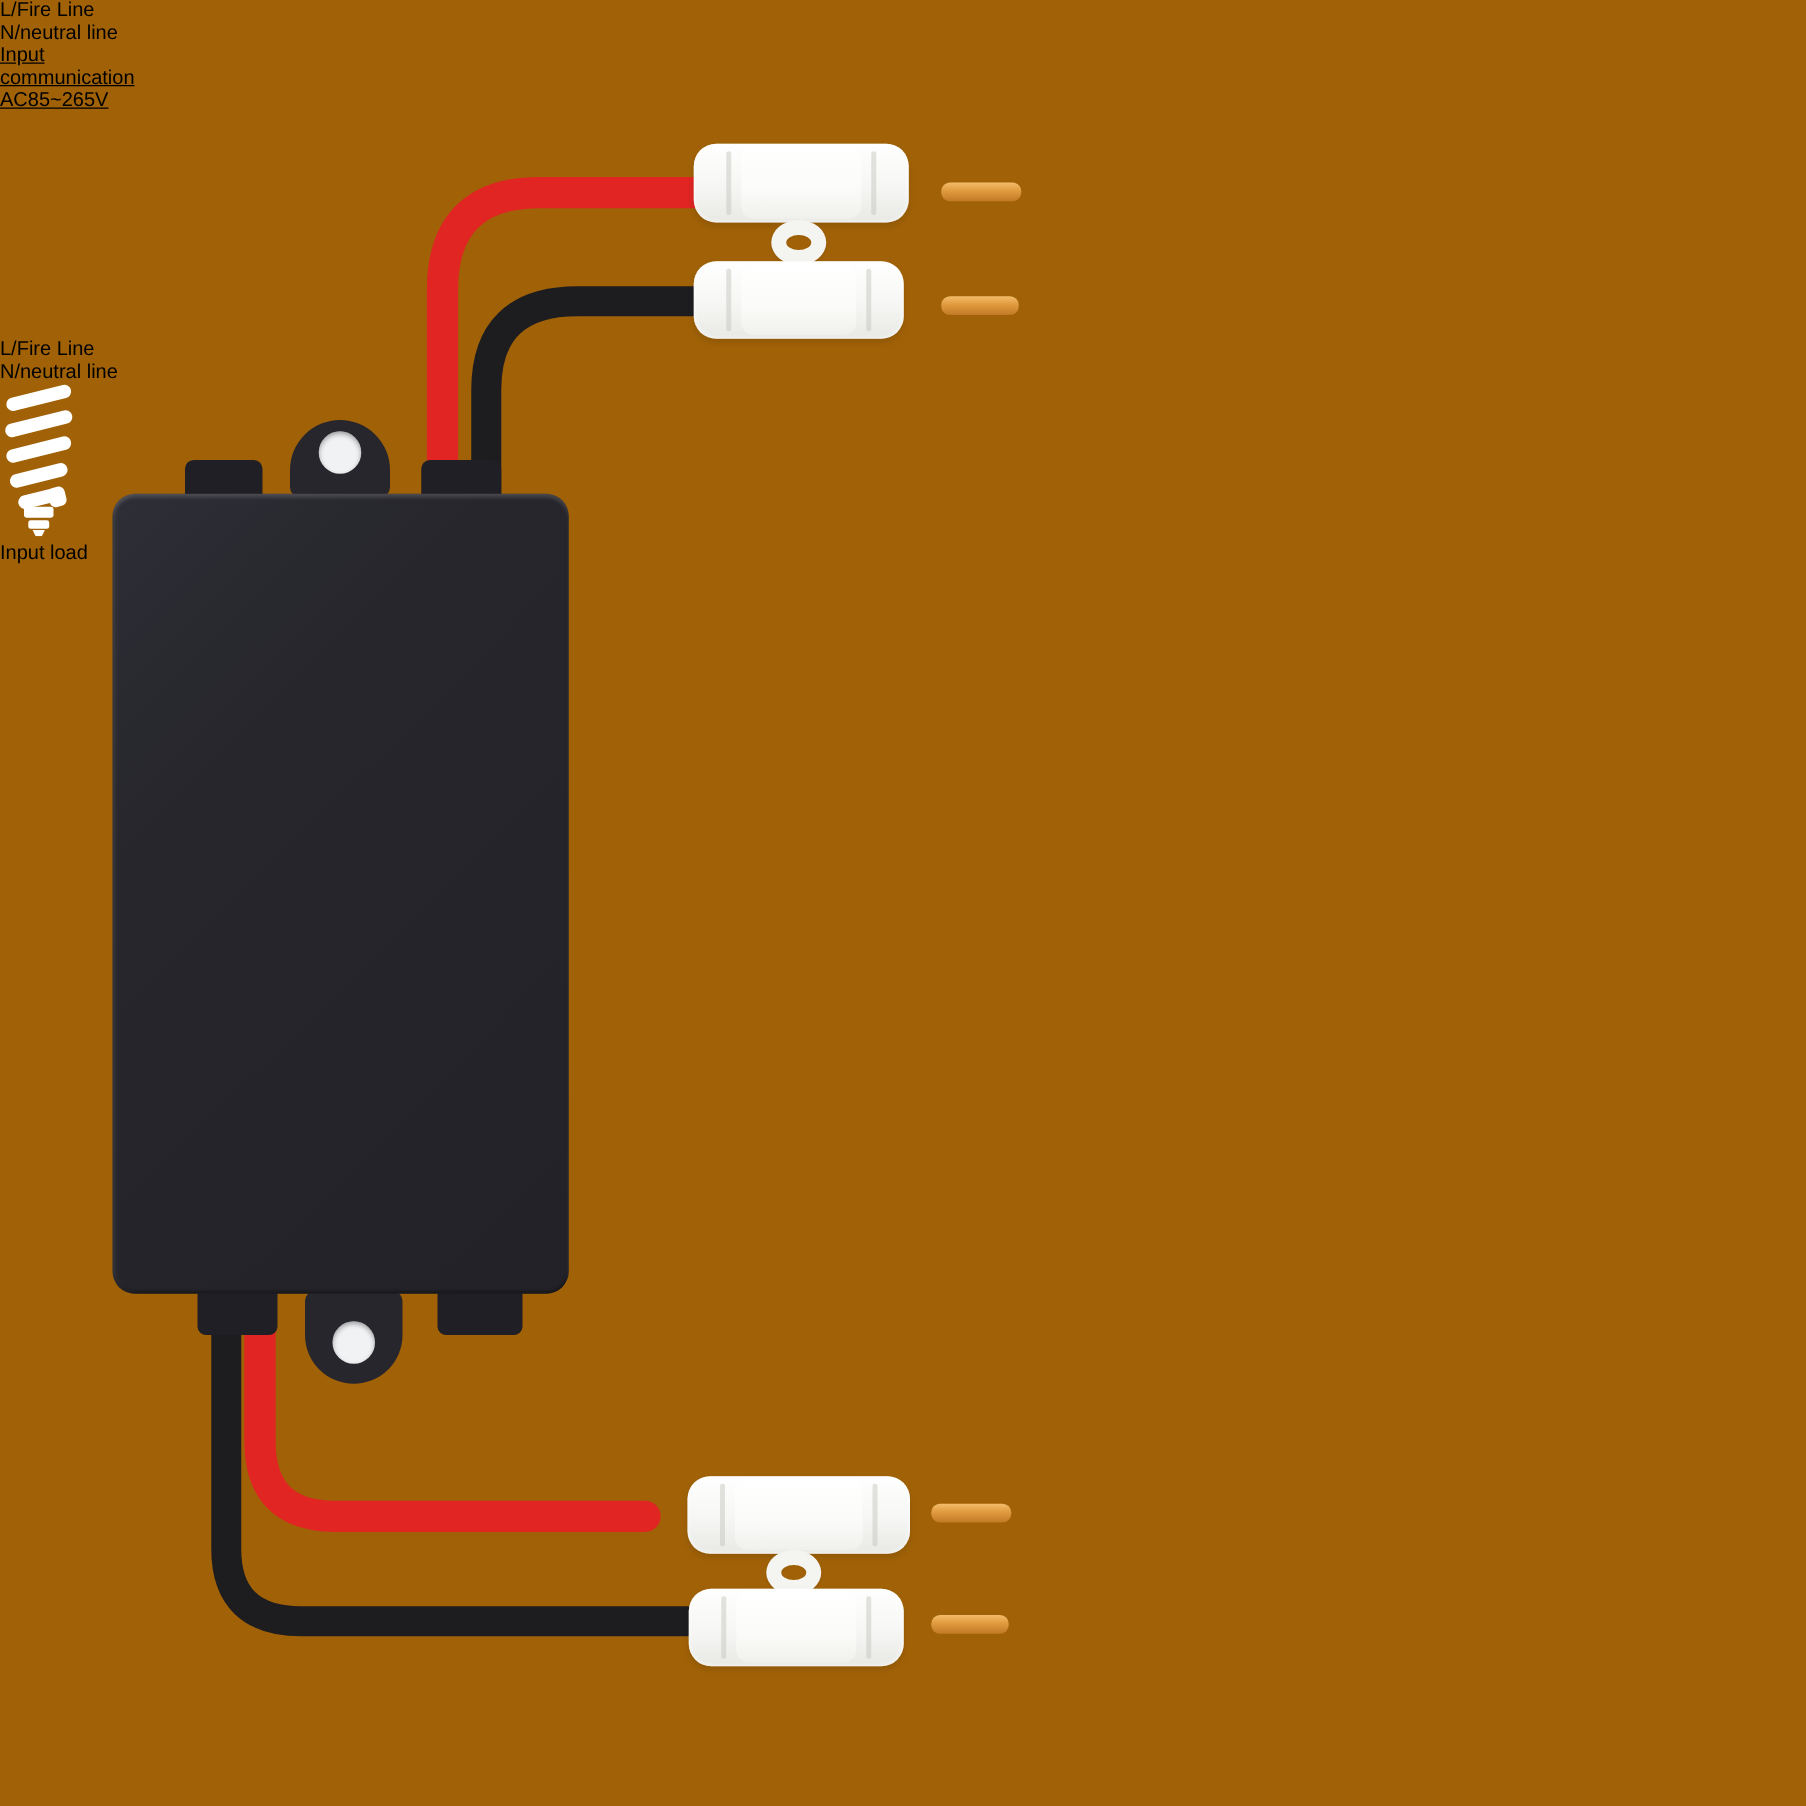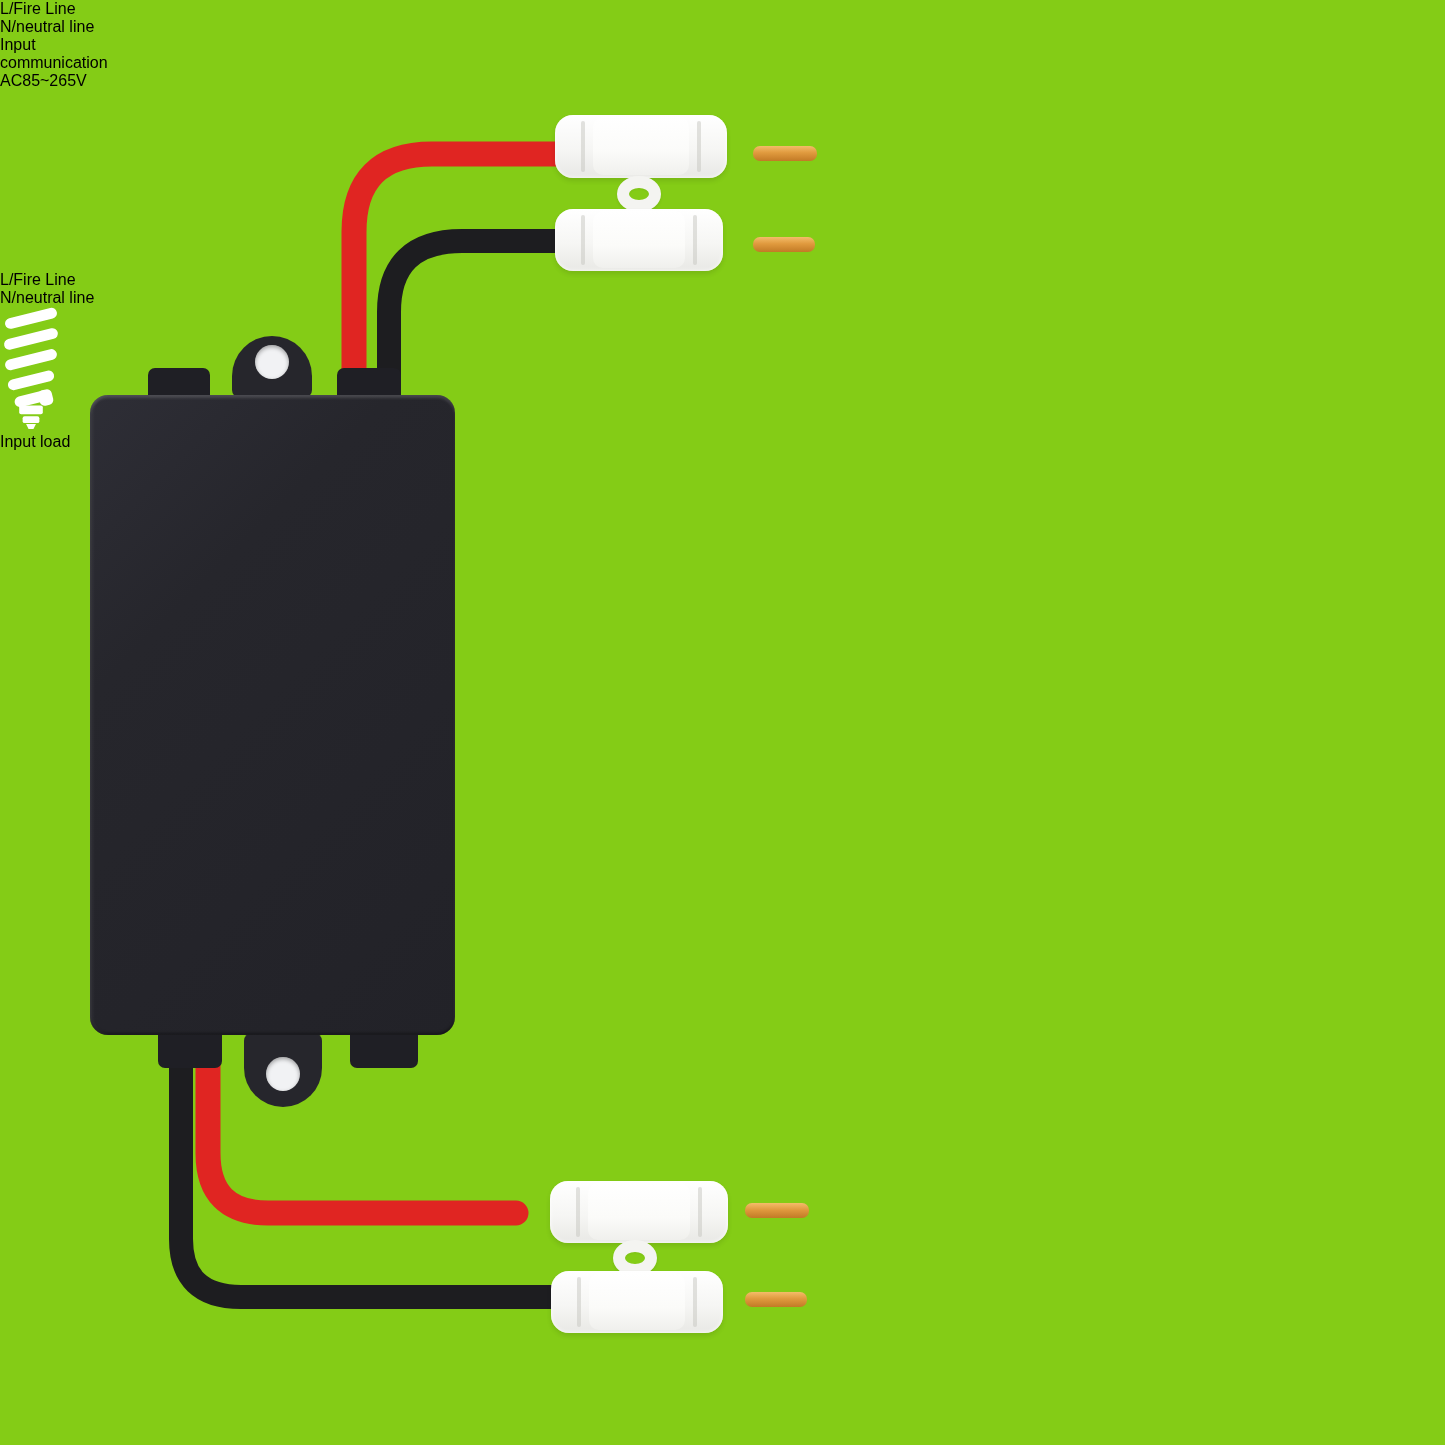--- a/index.html
+++ b/index.html
@@ -1,17 +1,17 @@
 <!DOCTYPE html>
 <html><head>
 <meta charset="utf-8">
 <style>
   html,body{margin:0;padding:0;}
   body{background:#e6e7e9;font-family:"Liberation Sans","DejaVu Sans",sans-serif;}
-  .canvas{position:relative;width:1445px;height:1445px;background:#84cc16;overflow:hidden;margin:0 auto;}
+  .canvas{position:relative;width:1445px;height:1445px;background:#a16207;overflow:hidden;margin:0 auto;}
   .abs{position:absolute;}
   svg.wires{position:absolute;left:0;top:0;width:1445px;height:1445px;}
 
   
   .device-body{position:absolute;left:90px;top:395px;width:365px;height:640px;border-radius:18px;
     background:linear-gradient(135deg,#2e2e36 0%,#26262c 30%,#222228 100%);
     box-shadow:inset 0 3px 3px rgba(255,255,255,.14), inset 3px 0 3px rgba(255,255,255,.06), inset 0 -2px 3px rgba(0,0,0,.4);}
   .tab{position:absolute;background:#1f1f25;}
   .tab.top{border-radius:7px 7px 0 0;}
   .tab.bottom{border-radius:0 0 7px 7px;}
@@ -106,21 +106,21 @@
   <div class="lbl fire" style="left:815px;top:85px;width:250px;">L/Fire Line</div>
 
   <div class="arrows" style="left:872px;top:179px;">
     <span class="tri left" style="color:#d54343;"></span>
     <span class="tri left" style="color:#d85050;"></span>
     <span class="tri left" style="color:#eda4a3;"></span>
   </div>
 
   <div class="lbl neutral" style="left:760px;top:260px;width:330px;">N/neutral line</div>
 
-  <div class="bluebox top" style="left:1095px;top:86px;width:243px;height:235px;">
+  <div class="bluebox top" style="left:1095px;top:86px;width:243px;height:235px;text-decoration:underline;">
     <div class="line">Input</div>
     <div class="line">communication</div>
     <div class="line">AC85~265V</div>
   </div>
 
   <div class="connector" style="left:550px;top:1181px;width:178px;height:62px;">
     <div class="ridge l"></div>
     <div class="center"></div>
     <div class="ridge r"></div>
   </div>

